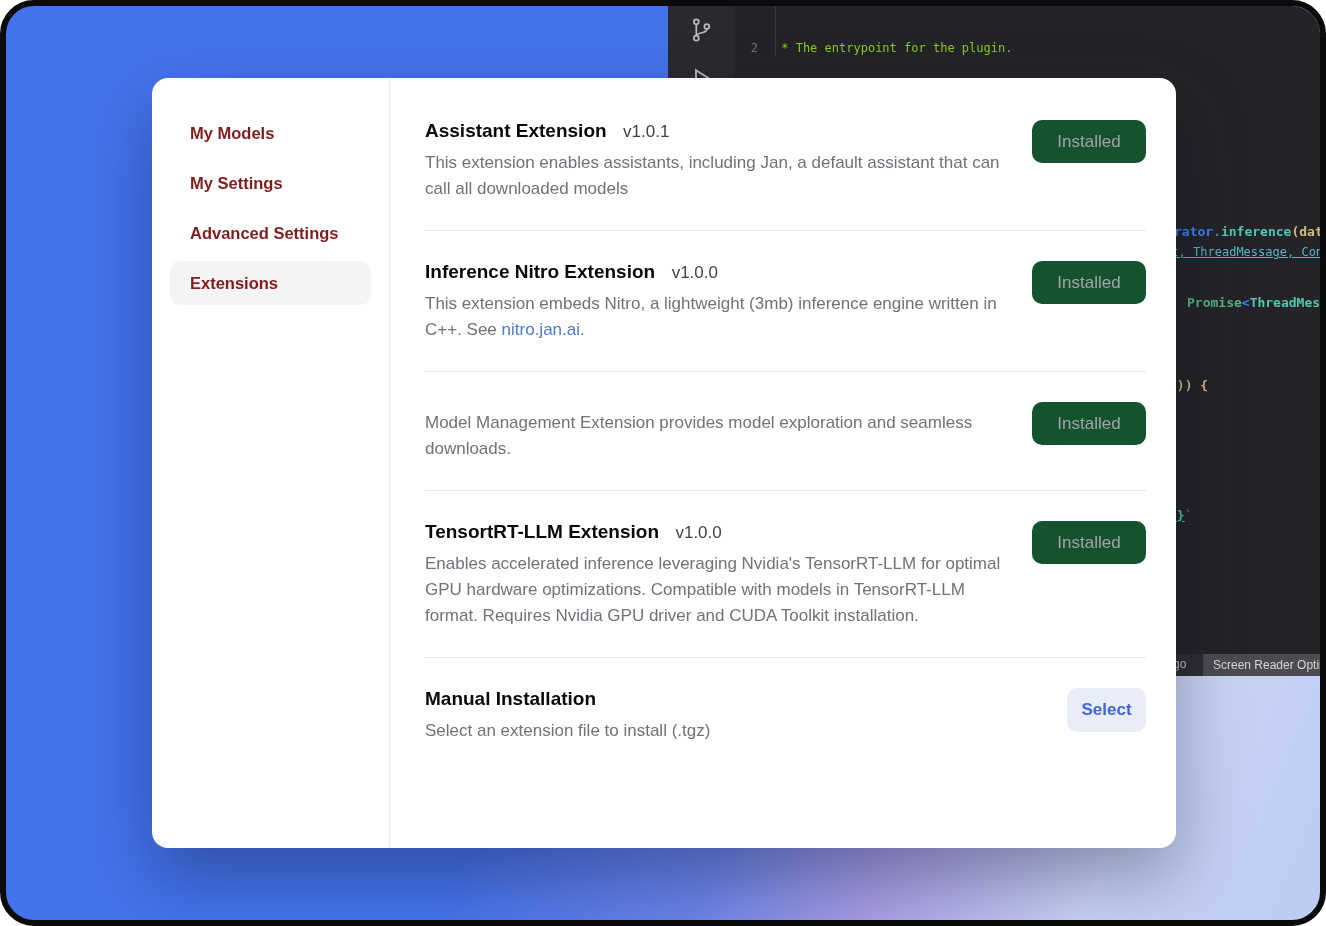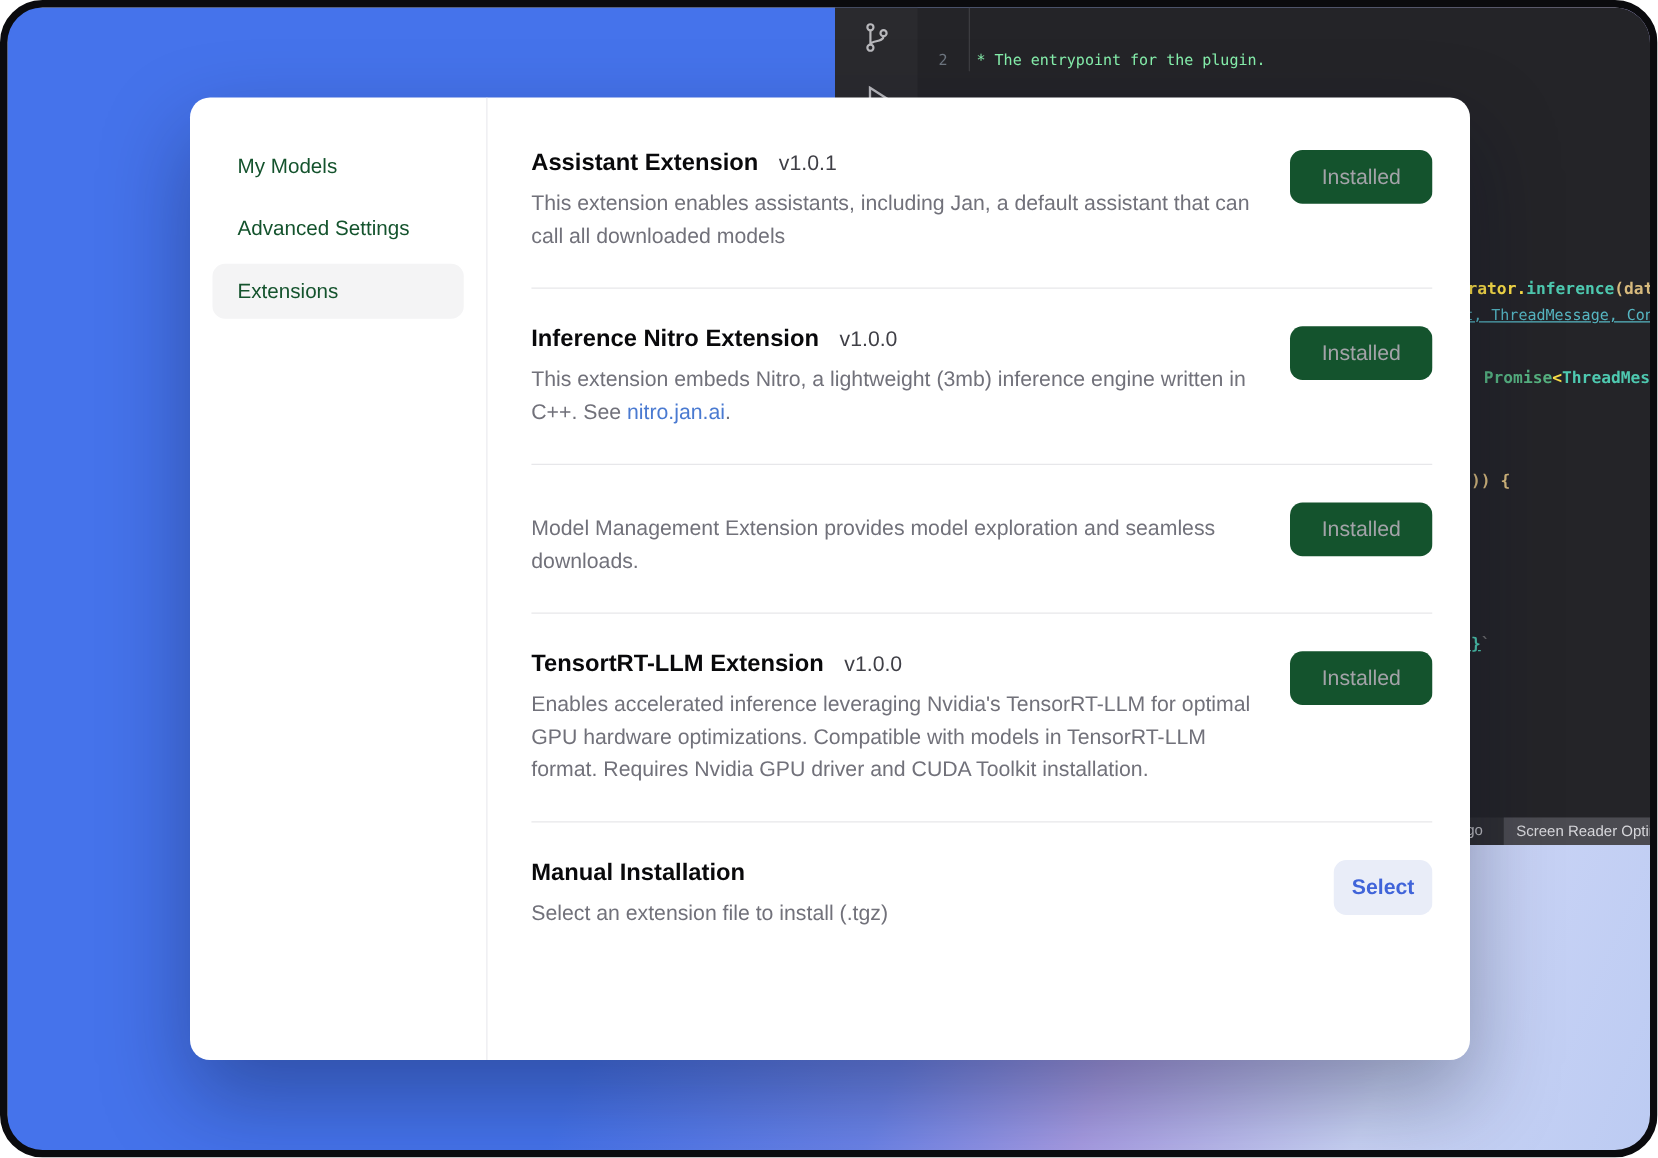--- a/index.html
+++ b/index.html
@@ -24,25 +24,25 @@
   .activitybar {
     position:absolute; left:0; top:0; width:66px; height:100%;
     background:#2a2a2e; display:flex; flex-direction:column; align-items:center;
     padding-top:10px; gap:20px;
   }
   .code-area { position:absolute; left:66px; top:0; right:0; font-size:12px; line-height:17px; white-space:pre; }
   .code-line { display:flex; }
   .ln { width:24px; text-align:right; color:#6e7681; flex:0 0 24px; }
   .ct { margin-left:16px; }
   .indent-guide { position:absolute; left:107px; top:0; width:1px; height:51px; background:#3c3c40; }
-  .c-comment { color:#86efac; }
+  .c-comment { color:#84cc16; }
   .c-kw { color:#dd6b72; }
   .c-brace { color:#e8c66a; }
   .c-id { color:#56b6c2; text-decoration:underline; }
-  .c-plain { color:#fde047; }
+  .c-plain { color:#3b82f6; }
   .c-type { color:#4ec9b0; }
   .c-type2 { color:#56b280; }
   .c-gold { color:#d7ba7d; }
   .frag { position:absolute; font-size:13px; white-space:pre; font-weight:bold; }
   .frag .u { text-decoration:underline; }
   .frag .dim { color:#6b6b6b; }
   .statusbar {
     position:absolute; left:0; right:0; bottom:0; height:22px;
     background:#2e2e32; font-size:12px; color:#bbbbbf;
     font-family:"Liberation Sans", sans-serif;
@@ -61,21 +61,21 @@
     box-shadow:0 30px 70px rgba(10,15,40,.35);
     overflow:hidden;
   }
   .sidebar {
     position:absolute; left:0; top:0; bottom:0; width:238px;
     border-right:1px solid #ececf0; padding-top:30px;
   }
   .side-item {
     height:50px; display:flex; align-items:center;
     margin:0 18px; padding:0 20px; border-radius:10px;
-    font-size:16.5px; font-weight:400; color:#14532d; cursor:pointer;
+    font-size:16.5px; font-weight:700; color:#7f1d1d; cursor:pointer;
   }
   .side-item.active { background:#f4f4f5; height:44px; margin-top:3px; margin-bottom:3px; }
 
   .content {
     position:absolute; left:273px; right:30px; top:0; bottom:0;
     padding-top:12px; overflow:hidden;
   }
   .ext-row { display:flex; justify-content:space-between; align-items:flex-start;
     padding:30px 0 28px 0; border-bottom:1px solid #e7e7ea; }
   .ext-row.last { border-bottom:none;gap:24px; }
@@ -133,20 +133,23 @@
       </div>
     </div>
 
     <div class="modal">
 
       <div class="sidebar">
         <div class="side-item">
             <span>My Models</span>
           </div>
         <div class="side-item">
+            <span>My Settings</span>
+          </div>
+        <div class="side-item">
             <span>Advanced Settings</span>
           </div>
         <div class="side-item active">
             <span>Extensions</span>
           </div>
       </div>
 
       <div class="content">
 
         <div class="ext-row">

